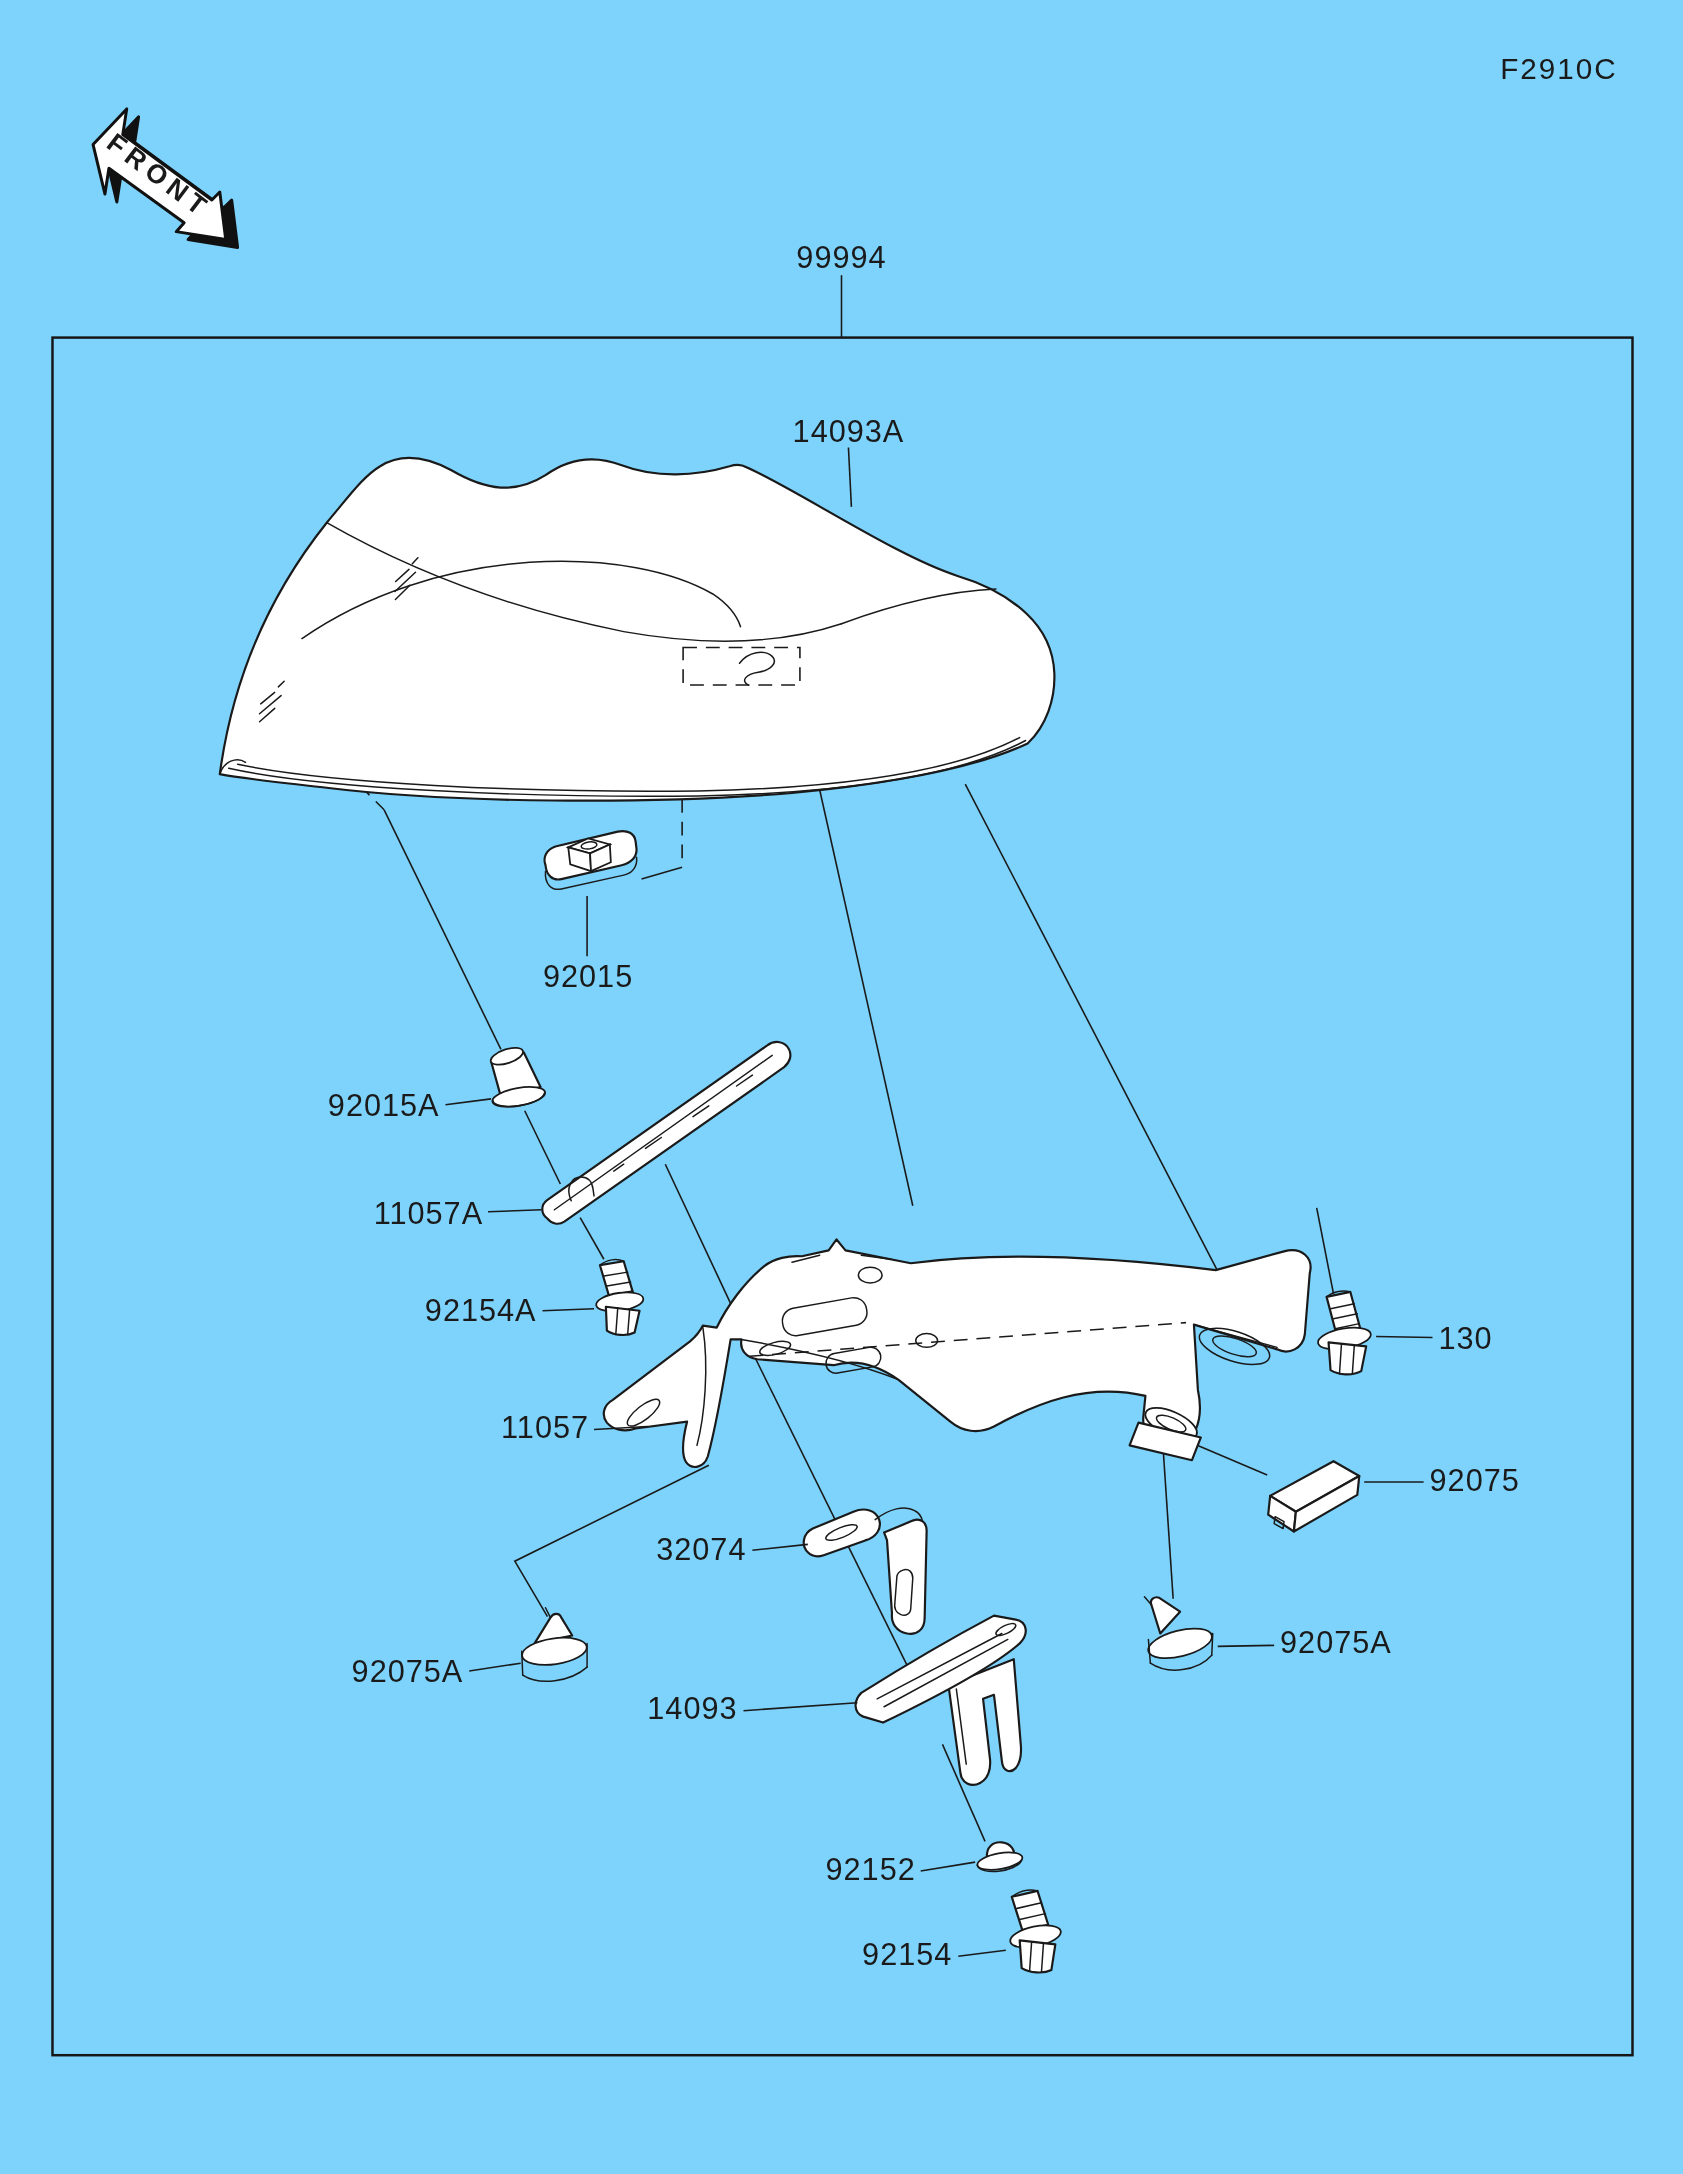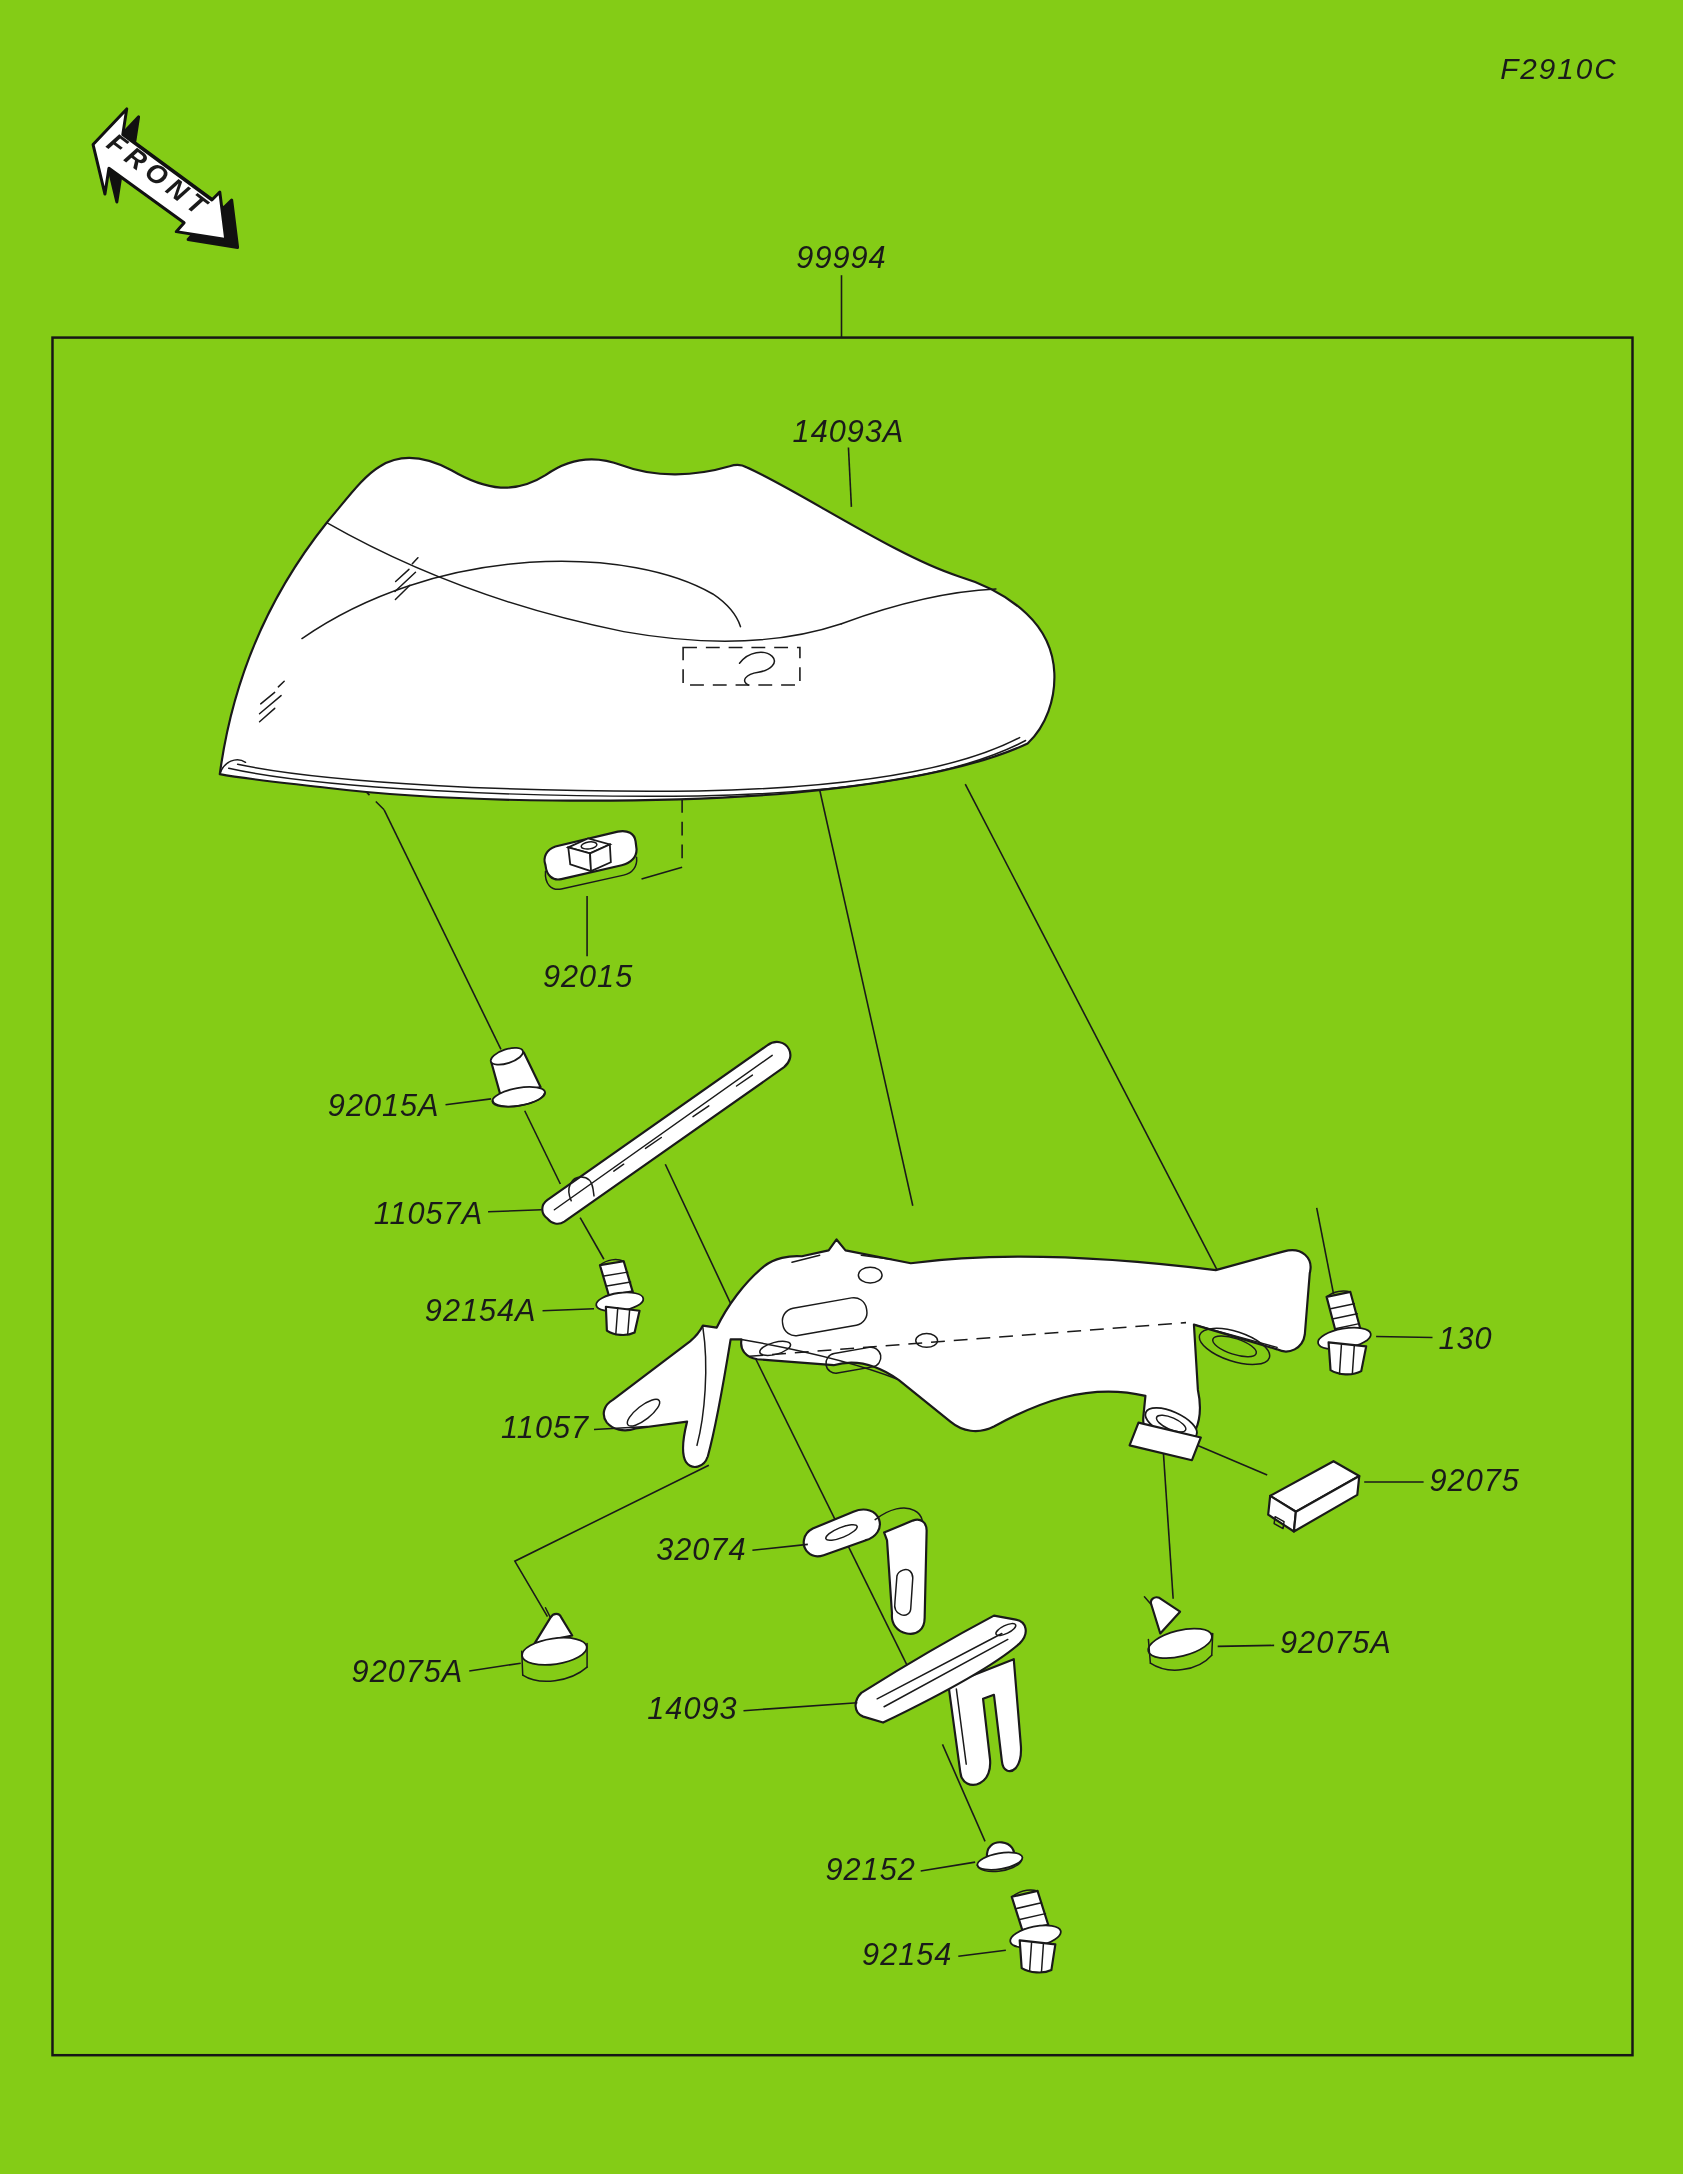--- a/index.html
+++ b/index.html
@@ -1,17 +1,17 @@
 <!DOCTYPE html>
 <html><head>
 <meta charset="utf-8">
 <style>
   html,body{margin:0;padding:0;background:#ffffff;}
   body{width:1683px;height:2174px;position:relative;font-family:"Liberation Sans",sans-serif;}
-  .page{position:absolute;inset:0;background:#84cc16;font-style:italic;}
+  .page{position:absolute;inset:0;background:#7dd3fc;}
   svg{position:absolute;left:0;top:0;}
   svg text{fill:#1a1a1a;font-family:"Liberation Sans",sans-serif;font-size:31px;letter-spacing:1px;}
   svg text.code{font-size:30px;letter-spacing:2px;}
   svg text.front{font-size:27px;font-weight:bold;letter-spacing:6px;}
   .ln{stroke:#1a1a1a;stroke-width:1.6;fill:none;}
   .lnd{stroke:#1a1a1a;stroke-width:1.6;fill:none;stroke-dasharray:14 9;}
   .pt{stroke:#1a1a1a;stroke-width:2.2;fill:#ffffff;stroke-linejoin:round;stroke-linecap:round;}
   .pi{stroke:#1a1a1a;stroke-width:1.5;fill:none;stroke-linejoin:round;stroke-linecap:round;}
   .ph{stroke:#1a1a1a;stroke-width:1.8;fill:#ffffff;}
 </style>

